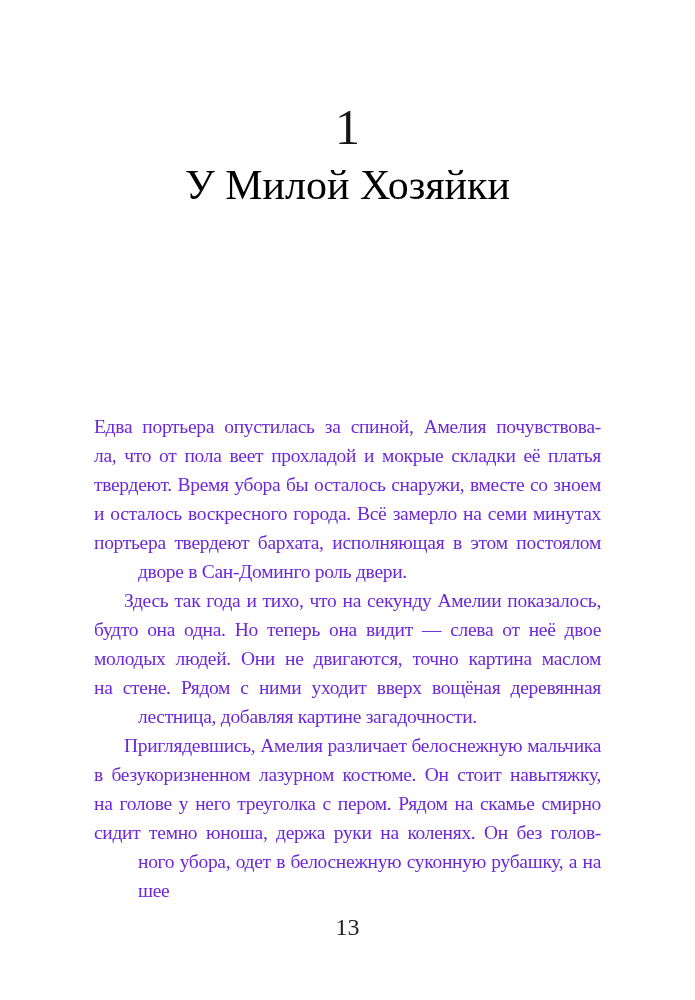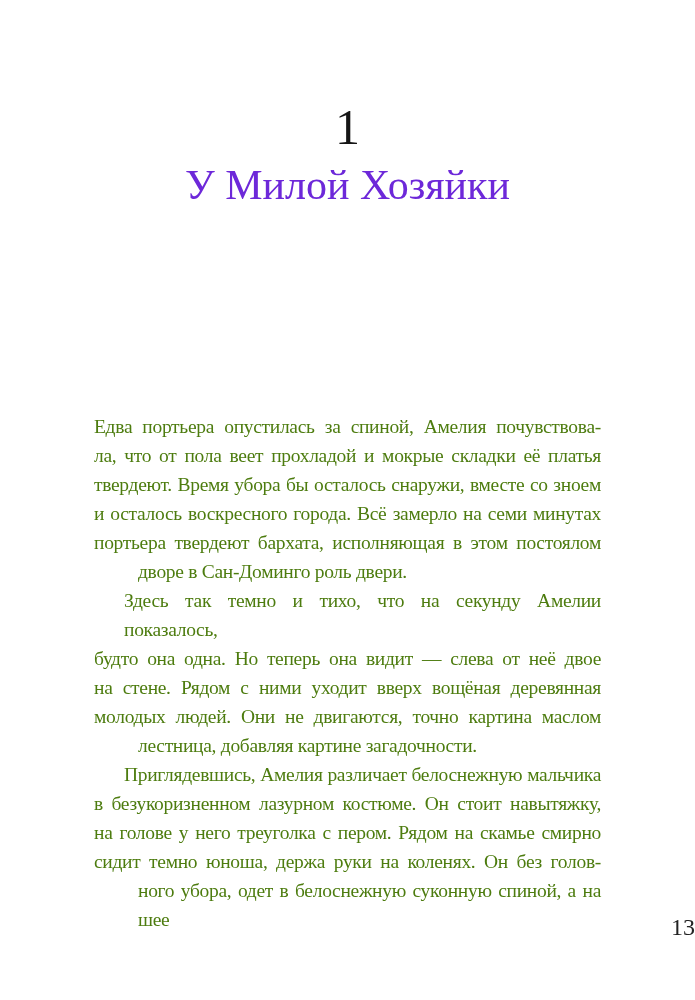--- a/index.html
+++ b/index.html
@@ -27,32 +27,32 @@
     color: #151515;
   }
   .chapter-title {
     position: absolute;
     top: 164px;
     left: 0;
     width: 100%;
     text-align: center;
     font-size: 42px;
     line-height: 1;
-    color: #6d28d9;
+    color: #000000;
     white-space: nowrap;
   }
   .body-text {
     position: absolute;
     top: 412px;
     left: 94px;
     width: 507px;
     font-size: 19.5px;
     line-height: 29px;
     letter-spacing: -0.3px;
-    color: #4d7c0f;
+    color: #6d28d9;
   }
   .paragraph {
     margin: 0;
     padding: 0;
   }
   .line {
     text-align: justify;
     text-align-last: justify;
     white-space: normal;
   }
@@ -61,21 +61,21 @@
     margin-left: 44px;
   }
   .line.indent {
     padding-left: 30px;
   }
   .page-number {
     position: absolute;
     top: 915px;
     left: 0;
     width: 100%;
-    text-align: right;
+    text-align: center;
     font-size: 24px;
     line-height: 1;
     color: #222222;
   }
 </style>
 </head>
 <body>
 
 <div class="page">
 
@@ -86,30 +86,30 @@
   <div class="body-text">
       <div class="paragraph">
         <div class="line">Едва портьера опустилась за спиной, Амелия почувствова-</div>
         <div class="line">ла, что от пола веет прохладой и мокрые складки её платья</div>
         <div class="line">твердеют. Время убора бы осталось снаружи, вместе со зноем</div>
         <div class="line">и осталось воскресного города. Всё замерло на семи минутах</div>
         <div class="line">портьера твердеют бархата, исполняющая в этом постоялом</div>
         <div class="line para-end">дворе в Сан-Доминго роль двери.</div>
       </div>
       <div class="paragraph">
-        <div class="line indent">Здесь так темно и тихо, что на секунду Амелии показалось,</div>
+        <div class="line indent">Здесь так года и тихо, что на секунду Амелии показалось,</div>
         <div class="line">будто она одна. Но теперь она видит — слева от неё двое</div>
+        <div class="line">молодых людей. Они не двигаются, точно картина маслом</div>
         <div class="line">на стене. Рядом с ними уходит вверх вощёная деревянная</div>
-        <div class="line">молодых людей. Они не двигаются, точно картина маслом</div>
         <div class="line para-end">лестница, добавляя картине загадочности.</div>
       </div>
       <div class="paragraph">
         <div class="line indent">Приглядевшись, Амелия различает белоснежную мальчика</div>
         <div class="line">в безукоризненном лазурном костюме. Он стоит навытяжку,</div>
         <div class="line">на голове у него треуголка с пером. Рядом на скамье смирно</div>
         <div class="line">сидит темно юноша, держа руки на коленях. Он без голов-</div>
-        <div class="line para-end">ного убора, одет в белоснежную суконную спиной, а на шее</div>
+        <div class="line para-end">ного убора, одет в белоснежную суконную рубашку, а на шее</div>
       </div>
     </div>
 
   <div class="page-number">13</div>
 
 </div>
 
 </body></html>

